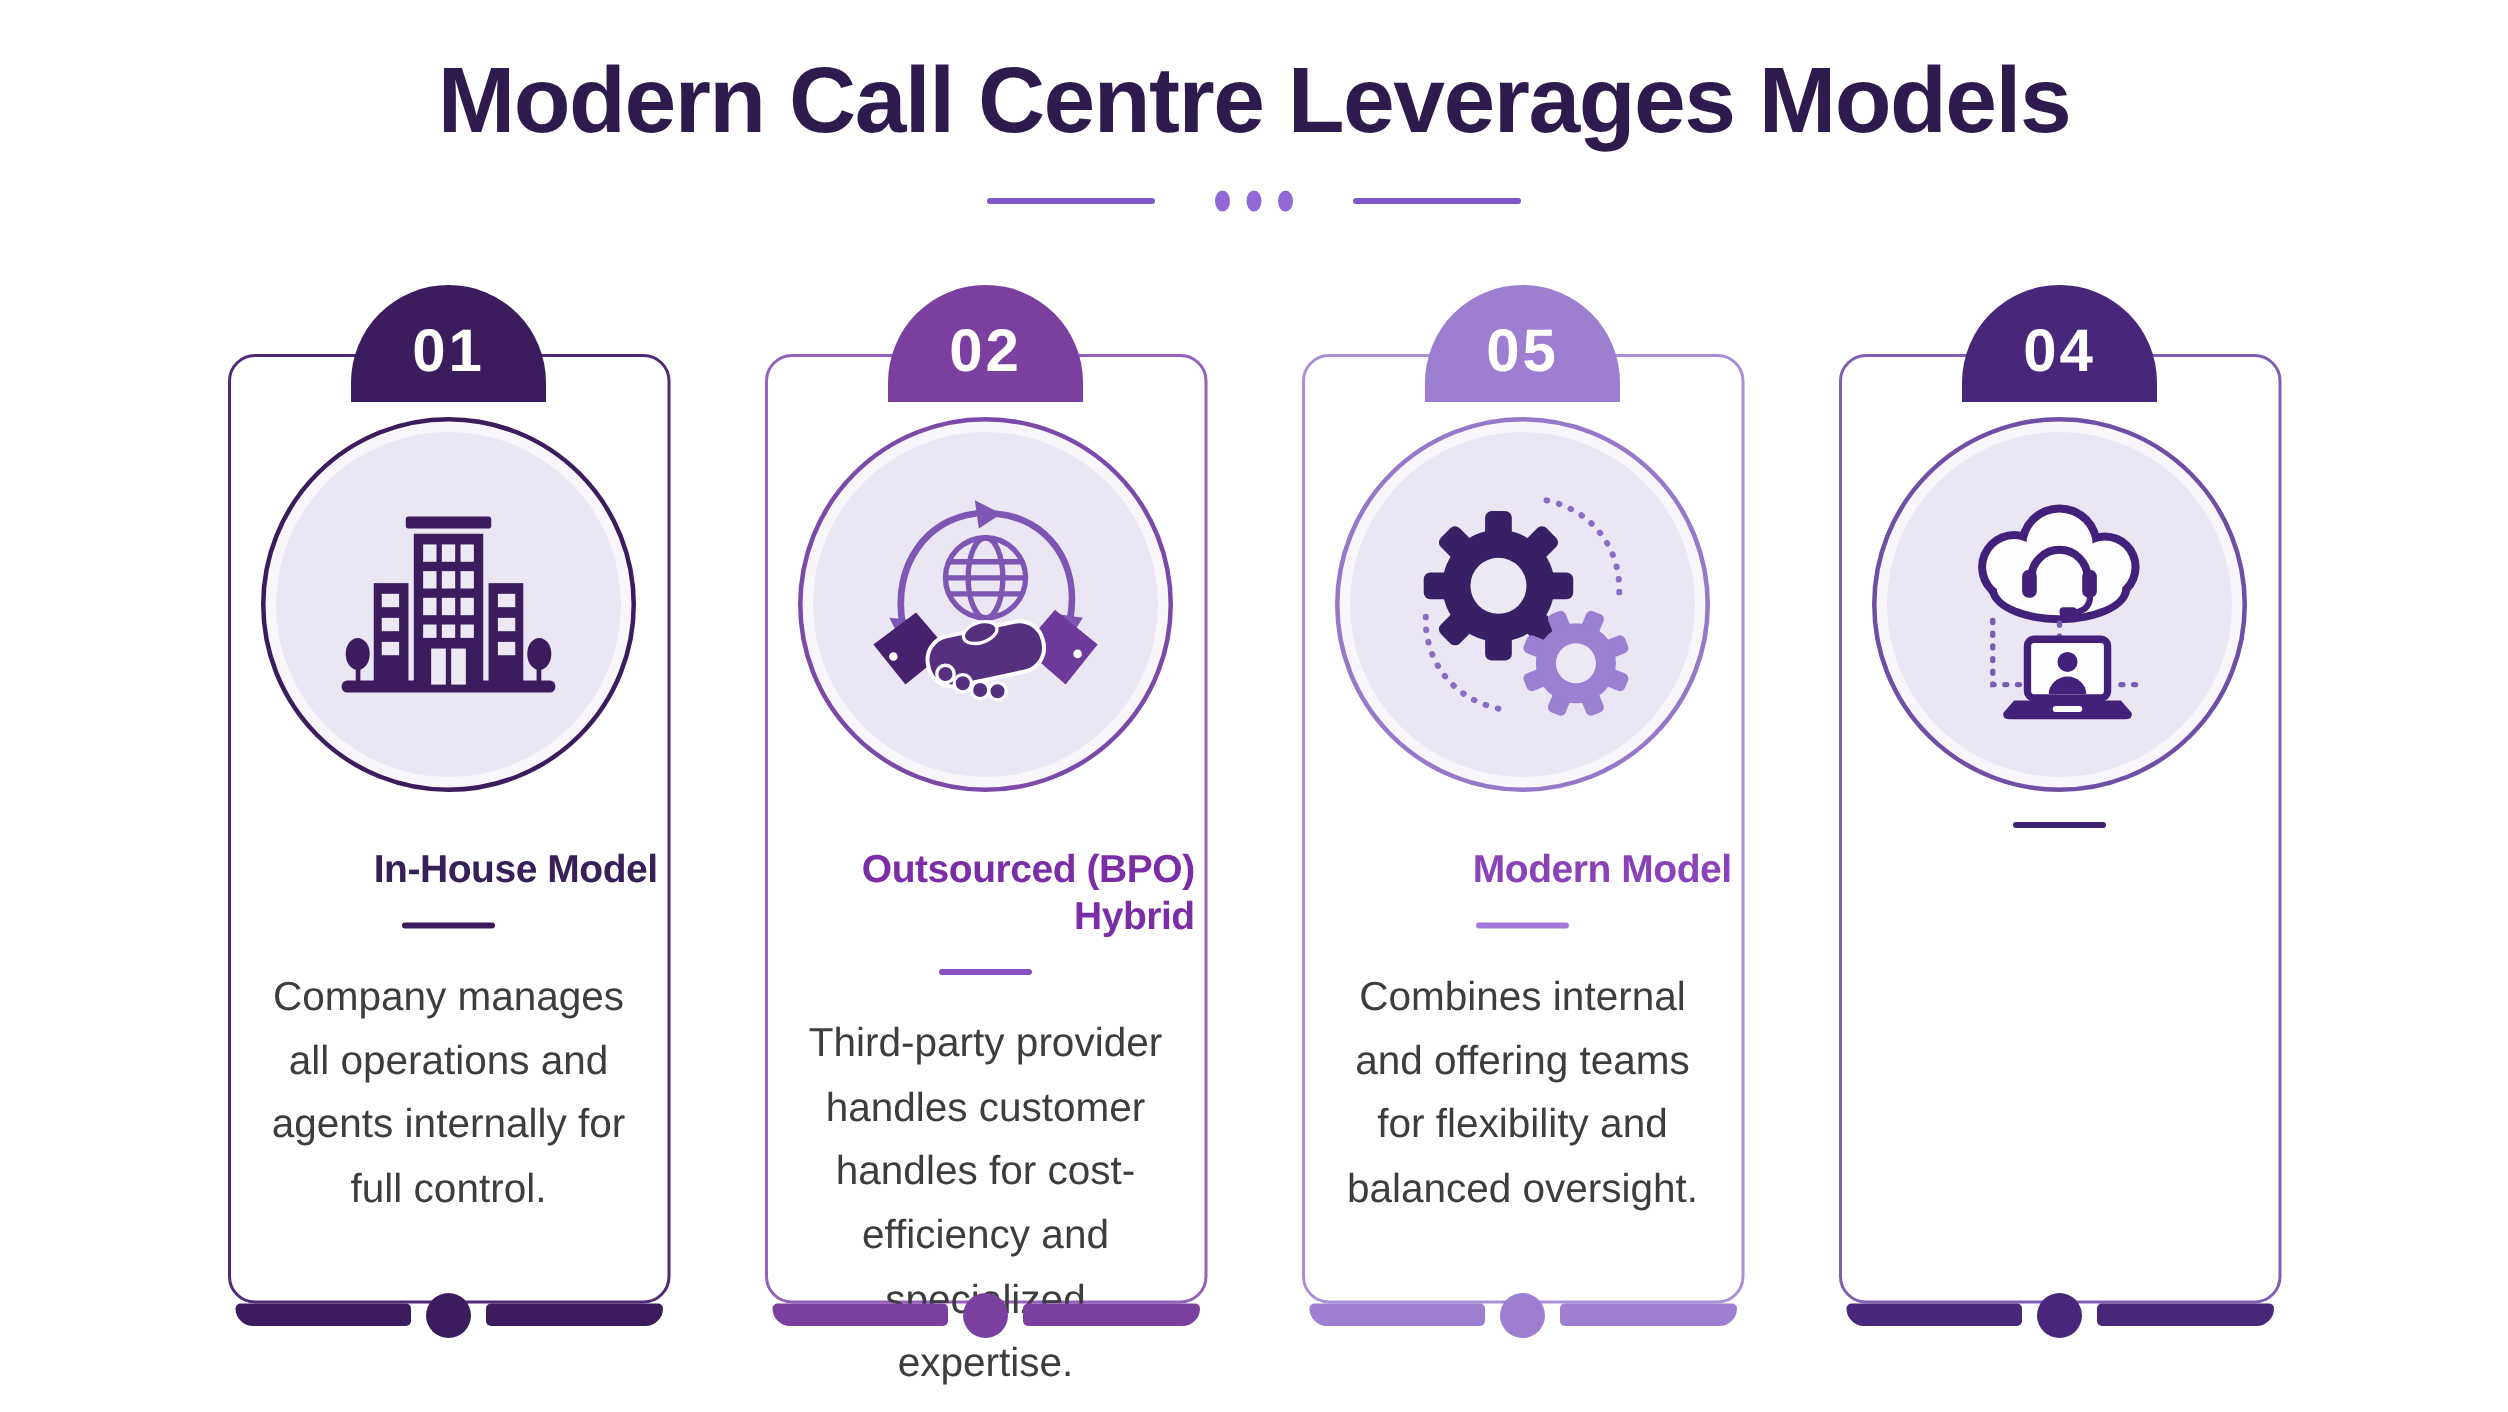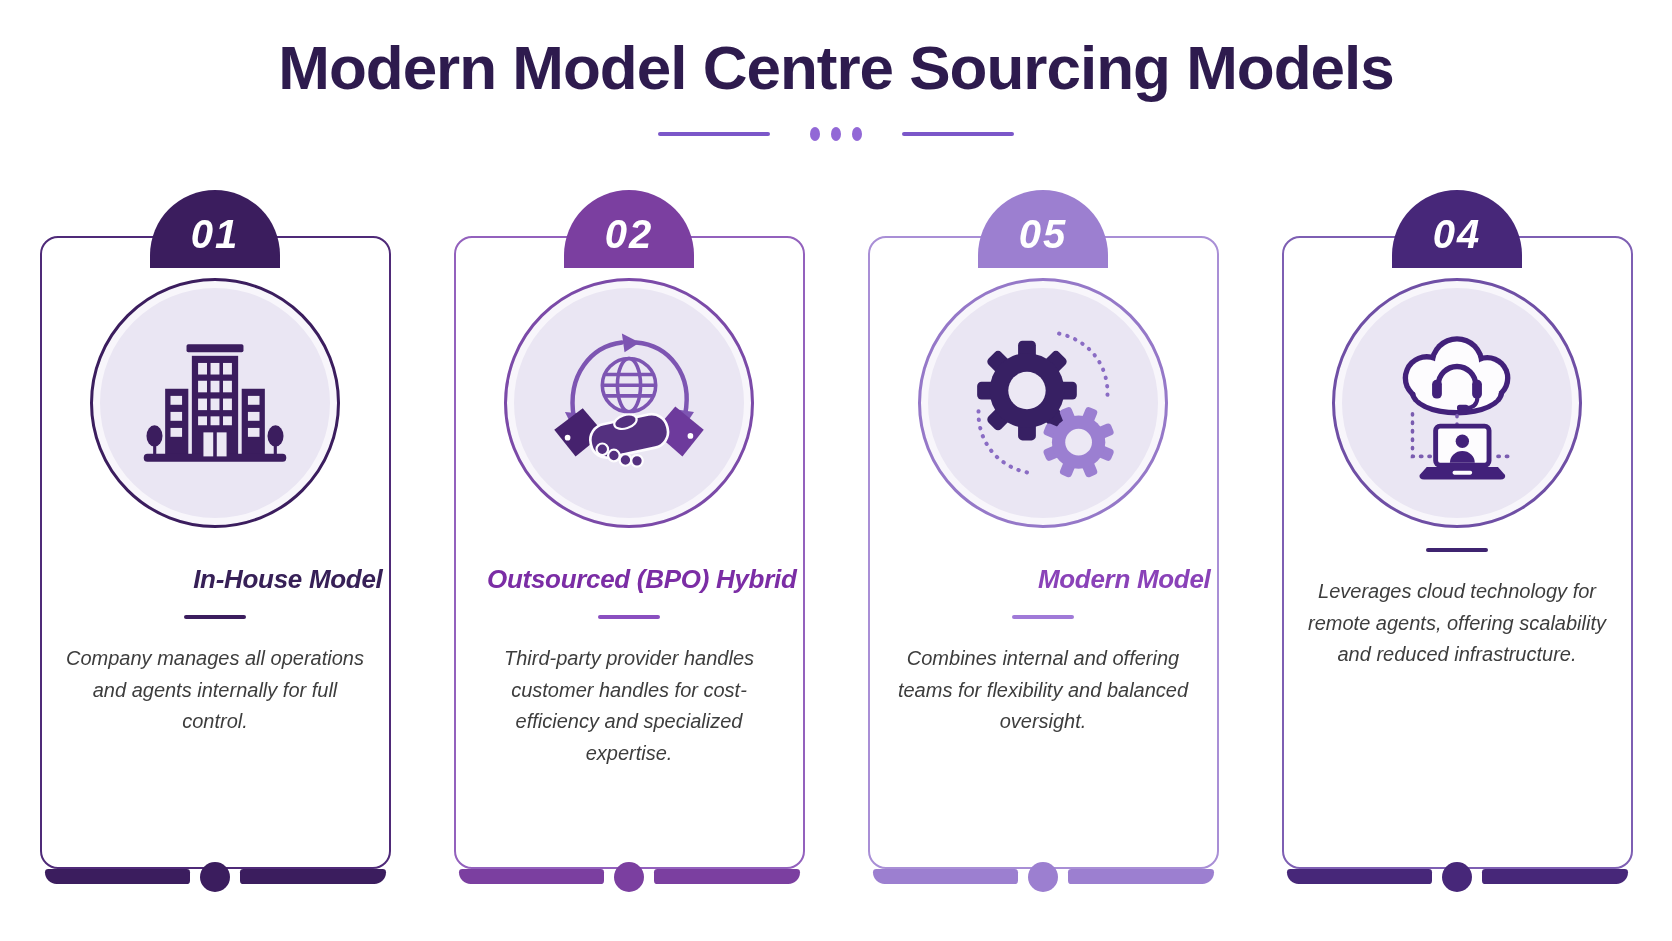--- a/index.html
+++ b/index.html
@@ -12,55 +12,55 @@
                 color:var(--title-ink,#2e1b4e); }
   .header-divider { margin-top:24px; display:flex; align-items:center;
                     justify-content:center; gap:40px; }
   .hdr-line { width:112px; height:4px; border-radius:2px; background:var(--hdr-line,#7b57c9); }
   .hdr-dots { display:flex; gap:11px; }
   .hdr-dot { width:10px; height:14px; border-radius:50%; background:var(--hdr-dot,#9268d6); }
 
   
   .cards { margin-top:95px; display:flex; justify-content:center; gap:63px; }
 
-  .card { position:relative; width:351px; height:633px;
-          border:2px solid var(--border,#7a5cb0); border-radius:18px; background:#fff;font-style:italic; }
+  .card { position:relative; width:295px; height:633px;
+          border:2px solid var(--border,#7a5cb0); border-radius:18px; background:#fff; }
 
   .badge { position:absolute; top:-48px; left:50%; transform:translateX(-50%);
            width:130px; height:78px; border-radius:65px 65px 0 0;
            background:var(--accent,#3b1d5e); color:#fff;
            display:flex; align-items:center; justify-content:center;
            font-size:40px; font-weight:bold; letter-spacing:2px; padding-top:10px; }
 
   .icon-circle { width:250px; height:250px; margin:40px auto 0; border-radius:50%;
                  background:#eae6f3; border:3px solid var(--circle-border,#3b1d5e);
                  box-shadow: inset 0 0 0 7px #f8f6fb;
                  display:flex; align-items:center; justify-content:center; }
   .icon-circle svg { width:178px; height:178px; }
 
   .card-title { margin-top:36px; text-align:right; font-size:26px; font-weight:bold;
                 letter-spacing:-0.3px; color:var(--title,#3a2158); padding:0 6px; }
   .card-divider { width:62px; height:4px; border-radius:2px; margin:20px auto 24px;
                   background:var(--divider,#3b1d5e); }
-  .card-desc { padding:0 24px; text-align:center; font-size:20px; line-height:1.58;
+  .card-desc { padding:0 24px; text-align:center; font-size:27px; line-height:1.58;
                color:#3d3d3d; }
 
   .card-bar { position:absolute; left:3px; right:3px; bottom:-17px; height:15px;
               display:flex; align-items:center; }
   .bar-seg { flex:1; height:15px; background:var(--accent,#3b1d5e); }
   .bar-seg.left  { border-radius:4px 4px 4px 14px; }
   .bar-seg.right { border-radius:4px 4px 14px 4px; }
   .bar-dot { width:30px; height:30px; border-radius:50%; flex-shrink:0;
              margin:0 10px; background:var(--accent,#3b1d5e); }
 </style>
 </head>
 <body>
 
 <header class="header">
-  <h1 class="main-title">Modern Model Centre Sourcing Models</h1>
+  <h1 class="main-title">Modern Call Centre Leverages Models</h1>
   <div class="header-divider">
     <span class="hdr-line"></span>
     <span class="hdr-dots">
       <span class="hdr-dot"></span>
       <span class="hdr-dot"></span>
       <span class="hdr-dot"></span>
     </span>
     <span class="hdr-line"></span>
   </div>
 </header>
@@ -247,21 +247,20 @@
         <g>
           <rect x="76" y="126" width="60" height="44" rx="5" fill="#fdfcfe" stroke="#42217a" stroke-width="5.5"></rect>
           <circle cx="106" cy="143" r="7.5" fill="#42217a"></circle>
           <path d="M92,167 a14,13 0 0 1 28,0 z" fill="#42217a"></path>
           <path d="M66,172 h80 l8,9 q1,5 -5,5 h-86 q-6,0 -5,-5 z" fill="#42217a"></path>
           <rect x="95" y="176" width="22" height="4.5" rx="2" fill="#fdfcfe"></rect>
         </g>
       </svg>
     </div>
     <div class="card-divider"></div>
-    <p class="card-desc">Leverages cloud technology for remote agents, offering scalability and reduced infrastructure.</p>
     <div class="card-bar">
       <span class="bar-seg left"></span>
       <span class="bar-dot"></span>
       <span class="bar-seg right"></span>
     </div>
   </section>
 
 </main>
 
 </body></html>

